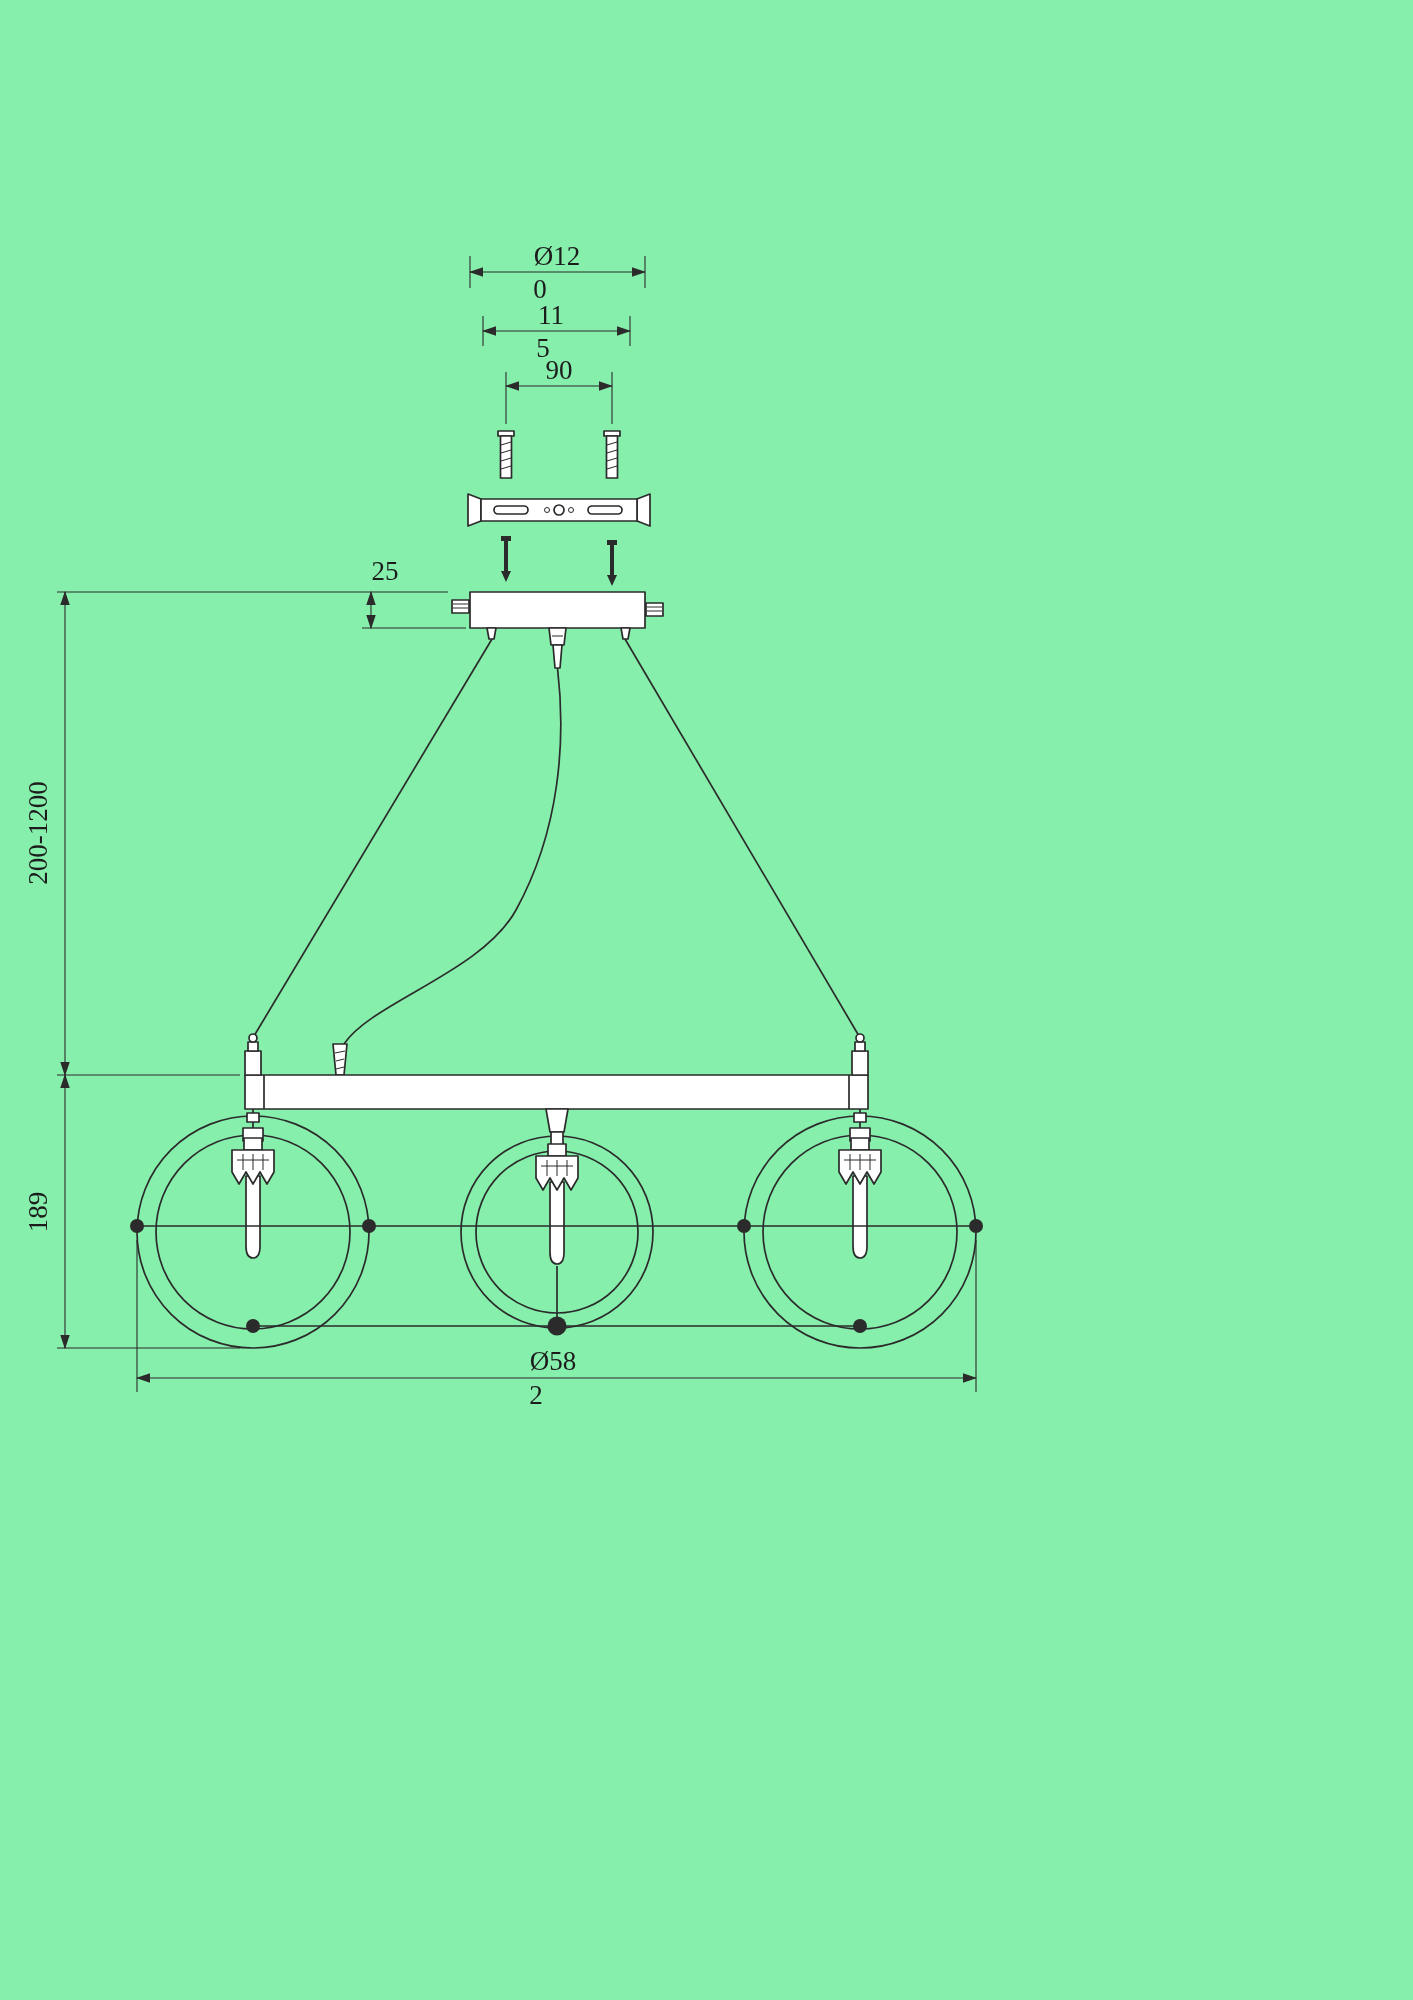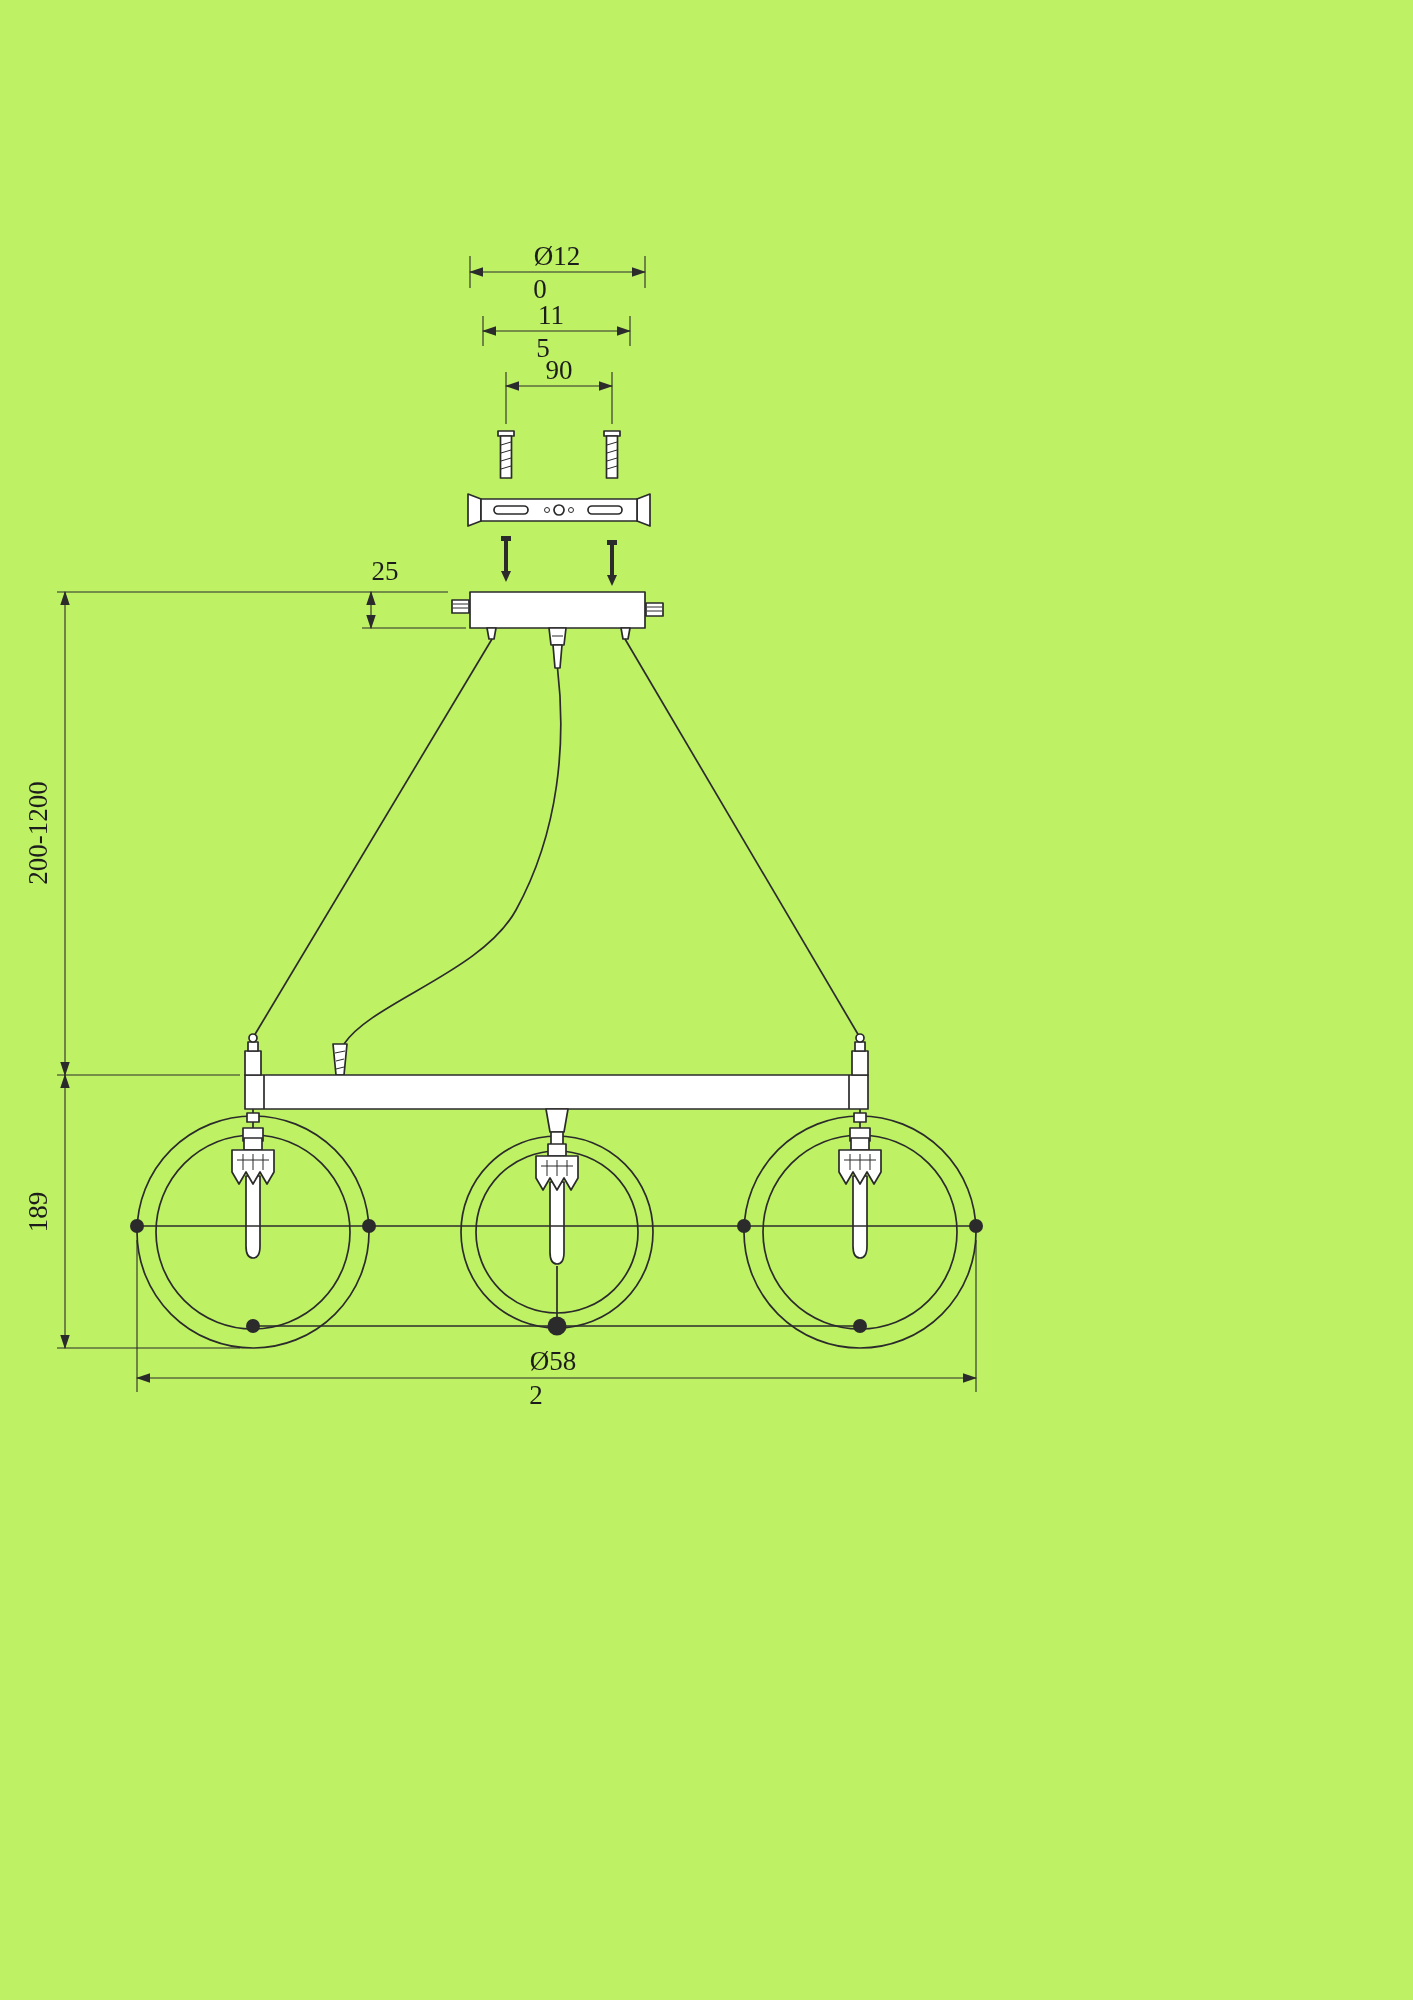--- a/index.html
+++ b/index.html
@@ -1,16 +1,16 @@
 <!DOCTYPE html>
 <html><head>
 <meta charset="utf-8">
 <style>
   html,body{margin:0;padding:0;background:#ffffff;}
-  .page{position:relative;width:1413px;height:2000px;background:#bef264;overflow:hidden;
+  .page{position:relative;width:1413px;height:2000px;background:#86efac;overflow:hidden;
         font-family:"Liberation Serif","DejaVu Serif",serif;}
   svg{display:block}
   .o  { fill:none;    stroke:#2b2b2b; stroke-width:1.7; stroke-linejoin:round; }
   .ow { fill:#ffffff; stroke:#2b2b2b; stroke-width:1.7; stroke-linejoin:round; }
   .f  { fill:#2b2b2b; stroke:none; }
   .d  { fill:none;    stroke:#2b2b2b; stroke-width:1.1; }
   .h  { fill:none;    stroke:#2b2b2b; stroke-width:1;   }
   text.t{ font:27px "Liberation Serif","DejaVu Serif",serif; fill:#1c1c1c; }
 </style>
 </head>

